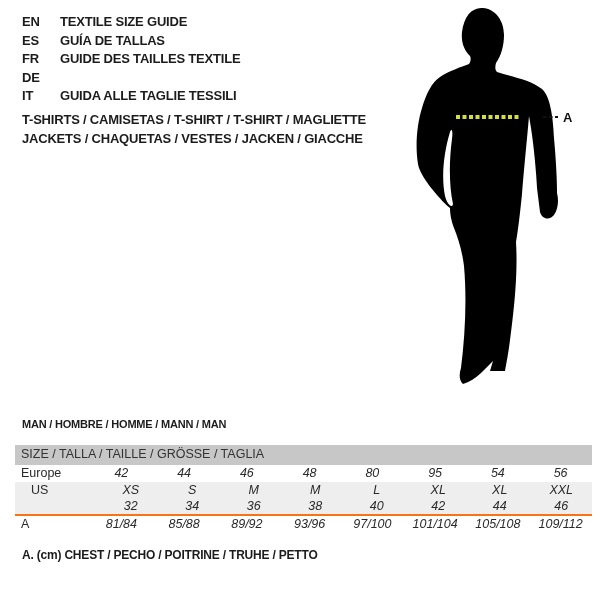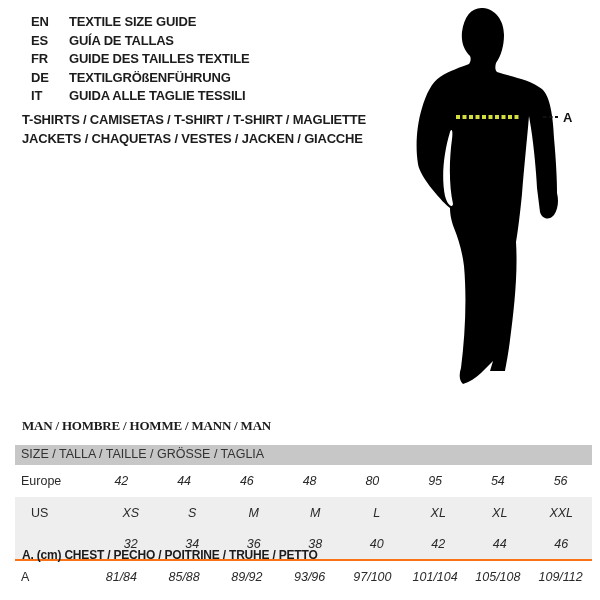--- a/index.html
+++ b/index.html
@@ -16,21 +16,20 @@
     background:#ffffff;
     font-family:"Liberation Sans", sans-serif;
     color:var(--ink);
     overflow:hidden;
   }
   
   .lang-list{
     position:absolute;left:22px;top:13px;
     font-weight:700;font-size:13px;line-height:18.5px;
     letter-spacing:-0.2px;
-    margin-left:9px;
   }
   .lang-row{display:flex;}
   .lang-code{width:38px;flex:0 0 38px;}
   
   .categories{
     position:absolute;left:22px;top:110px;
     font-weight:700;font-size:13px;line-height:19px;
     letter-spacing:-0.2px;
   }
   
@@ -38,34 +37,34 @@
     position:absolute;left:410px;top:0;width:190px;height:400px;
   }
   .figure-wrap svg{display:block;width:100%;height:100%;}
   .measure-a-text{
     font-family:"Liberation Sans", sans-serif;
     font-size:13px;font-weight:700;fill:#111;
   }
   
   .section-title{
     position:absolute;left:22px;top:418px;
-    font-weight:700;font-size:13px;letter-spacing:-0.2px;font-family:Liberation Serif, serif;
+    font-weight:700;font-size:11px;letter-spacing:-0.2px;
   }
   
   .size-table{
     position:absolute;left:15px;top:445px;width:577px;
     font-size:12.5px;color:#2a2a2a;
   }
   .st-header{
     background:var(--header-bg);
     height:20px;line-height:18px;
     padding-left:6px;
     color:#333;
   }
-  .st-row{display:flex;height:32px;line-height:17px;align-items:center;}
+  .st-row{display:flex;height:17px;line-height:17px;align-items:center;}
   .st-row.striped{background:var(--stripe-bg);padding-left:10px;}
   .st-row.striped-last{border-bottom:2px solid #f97316;}
   .st-label{flex:0 0 75px;padding-left:6px;text-align:left;}
   .st-cell{flex:1 1 0;text-align:center;font-style:italic;}
   
   .footnote{
     position:absolute;left:22px;top:548px;
     font-weight:700;font-size:12px;letter-spacing:-0.2px;
   }
 </style>
@@ -80,21 +79,20 @@
   <div class="lang-row">
     <span class="lang-code">ES</span>
     <span class="lang-label">GUÍA DE TALLAS</span>
   </div>
   <div class="lang-row">
     <span class="lang-code">FR</span>
     <span class="lang-label">GUIDE DES TAILLES TEXTILE</span>
   </div>
   <div class="lang-row">
     <span class="lang-code">DE</span>
-    <span class="lang-label">TEXTILGRÖßENFÜHRUNG</span>
   </div>
   <div class="lang-row">
     <span class="lang-code">IT</span>
     <span class="lang-label">GUIDA ALLE TAGLIE TESSILI</span>
   </div>
 </div>
 
 <div class="categories">
   <div>T-SHIRTS / CAMISETAS / T-SHIRT / T-SHIRT / MAGLIETTE</div>
   <div>JACKETS / CHAQUETAS / VESTES / JACKEN / GIACCHE</div>

